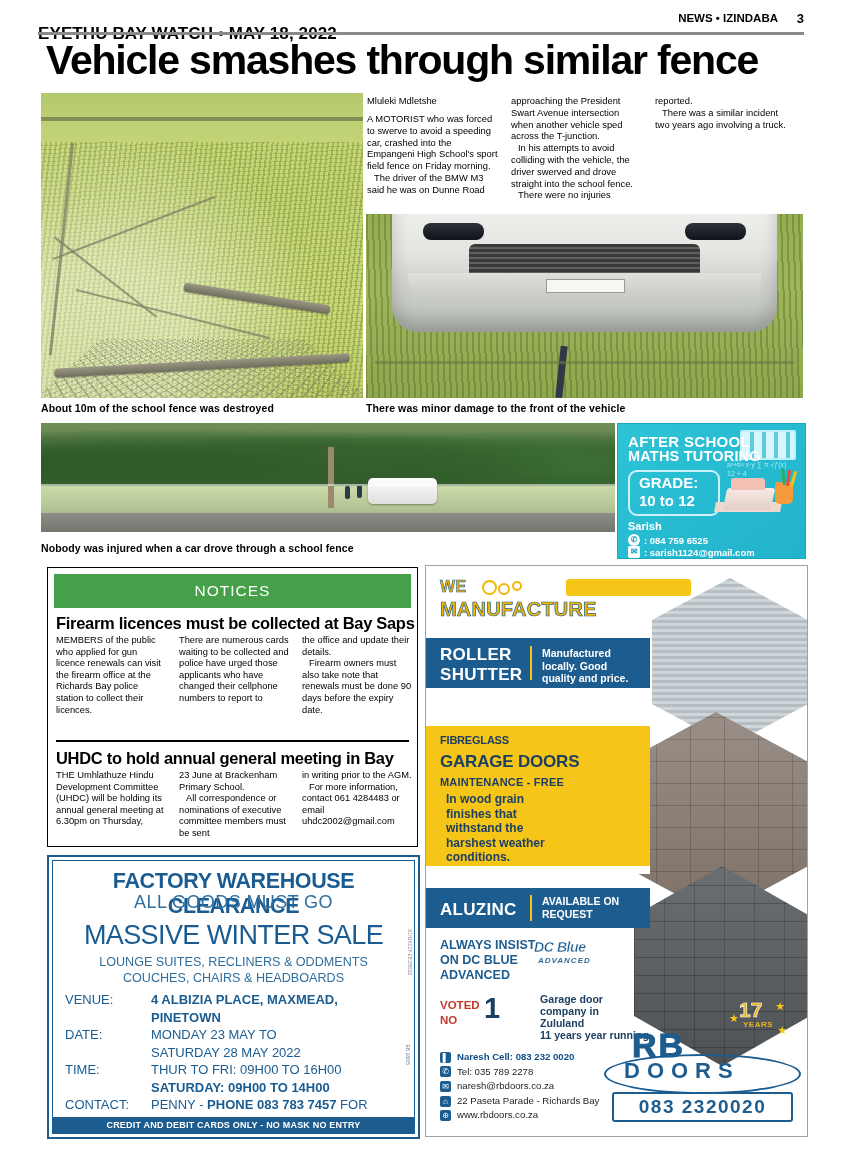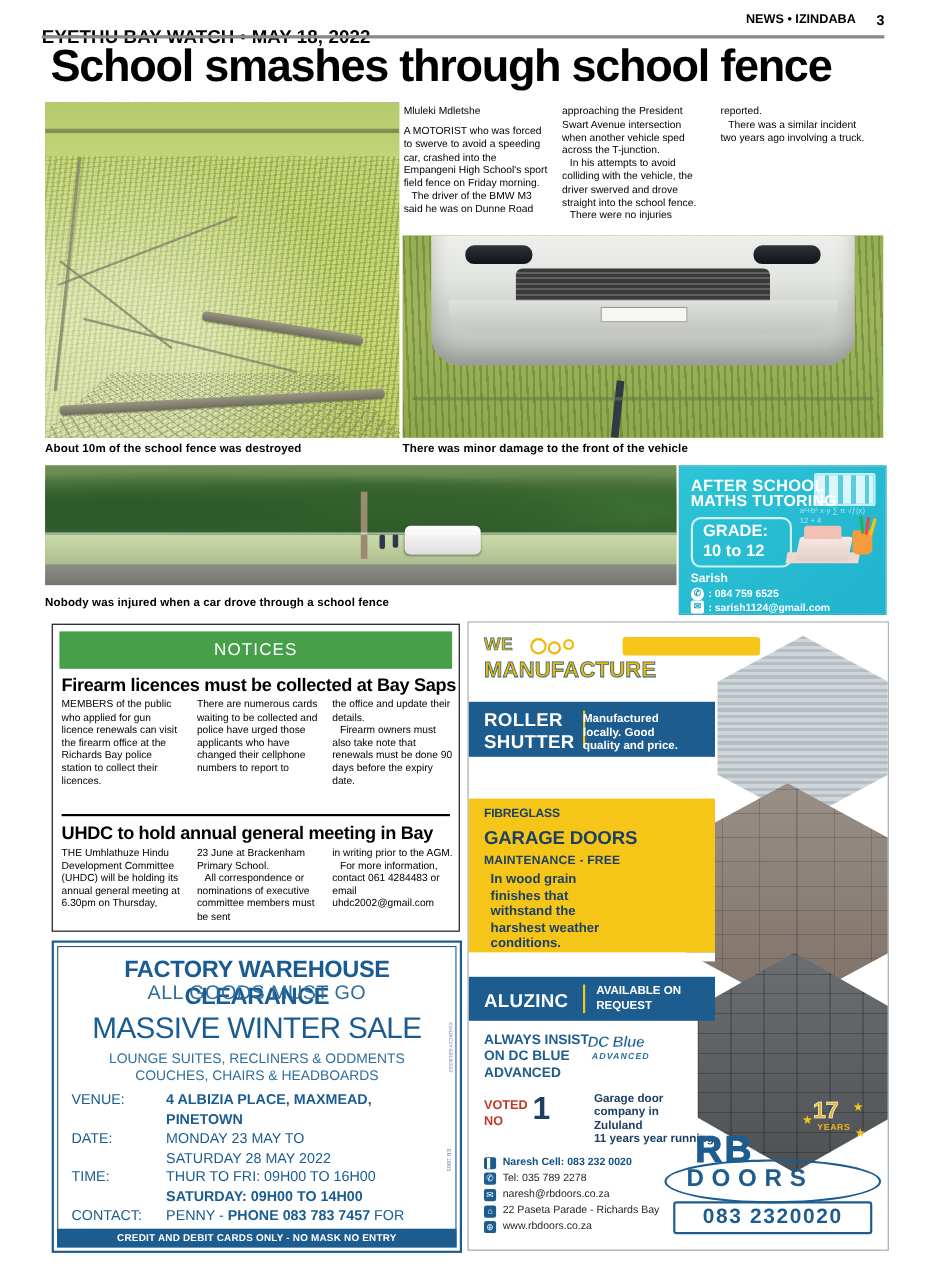--- a/index.html
+++ b/index.html
@@ -195,21 +195,21 @@
 
 <div class="page">
 
   <div class="masthead">
     <div class="mh-left">EYETHU BAY WATCH • MAY 18, 2022</div>
     <div class="mh-right">NEWS • IZINDABA</div>
     <div class="mh-page">3</div>
   </div>
   <div class="mh-rule"></div>
 
-  <div class="headline">School smashes through school fence</div>
+  <div class="headline">Vehicle smashes through similar fence</div>
 
   <div class="photo" id="photo-fence">
     <div class="grassA">
       <div class="horiz"></div>
         <div class="postline"></div>
       <div class="netA"></div>
       <div class="rail" style="left:44%;top:66%;width:46%;transform:rotate(9deg);"></div>
       <div class="rail" style="left:4%;top:88%;width:92%;transform:rotate(-3deg);"></div>
       <div class="wire" style="left:2%;top:44%;width:54%;height:2px;transform:rotate(-21deg);"></div>
       <div class="wire" style="left:10%;top:72%;width:62%;height:2px;transform:rotate(14deg);"></div>
@@ -374,21 +374,21 @@
     <div class="rb-gear" style="left:72px;top:17px;width:8px;height:8px;"></div>
     <div class="rb-gear" style="left:86px;top:15px;width:6px;height:6px;"></div>
     <div class="rb-manu">MANUFACTURE</div>
 
     <div class="rb-hex rb-door-a" style="left:226px;top:12px;width:156px;height:168px;"></div>
 
     <div class="rb-band" style="top:72px;height:50px;">
       <div class="big" style="top:7px;">ROLLER</div>
       <div class="big" style="top:27px;">SHUTTER</div>
       <div class="divider" style="left:104px;top:8px;height:34px;"></div>
-      <div class="small" style="left:104px;top:9px;width:100px;">Manufactured locally. Good quality and price.</div>
+      <div class="small" style="left:116px;top:9px;width:100px;">Manufactured locally. Good quality and price.</div>
     </div>
 
     <div class="rb-hex rb-door-b" style="left:196px;top:146px;width:188px;height:204px;"></div>
 
     <div class="rb-yellow" style="top:160px;height:140px;">
       <div class="rb-fg1">FIBREGLASS</div>
       <div class="rb-fg2">GARAGE DOORS</div>
       <div class="rb-fg3">MAINTENANCE - FREE</div>
       <div class="rb-fg4" style="width:120px;">In wood grain finishes that withstand the harshest weather conditions.</div>
     </div>

